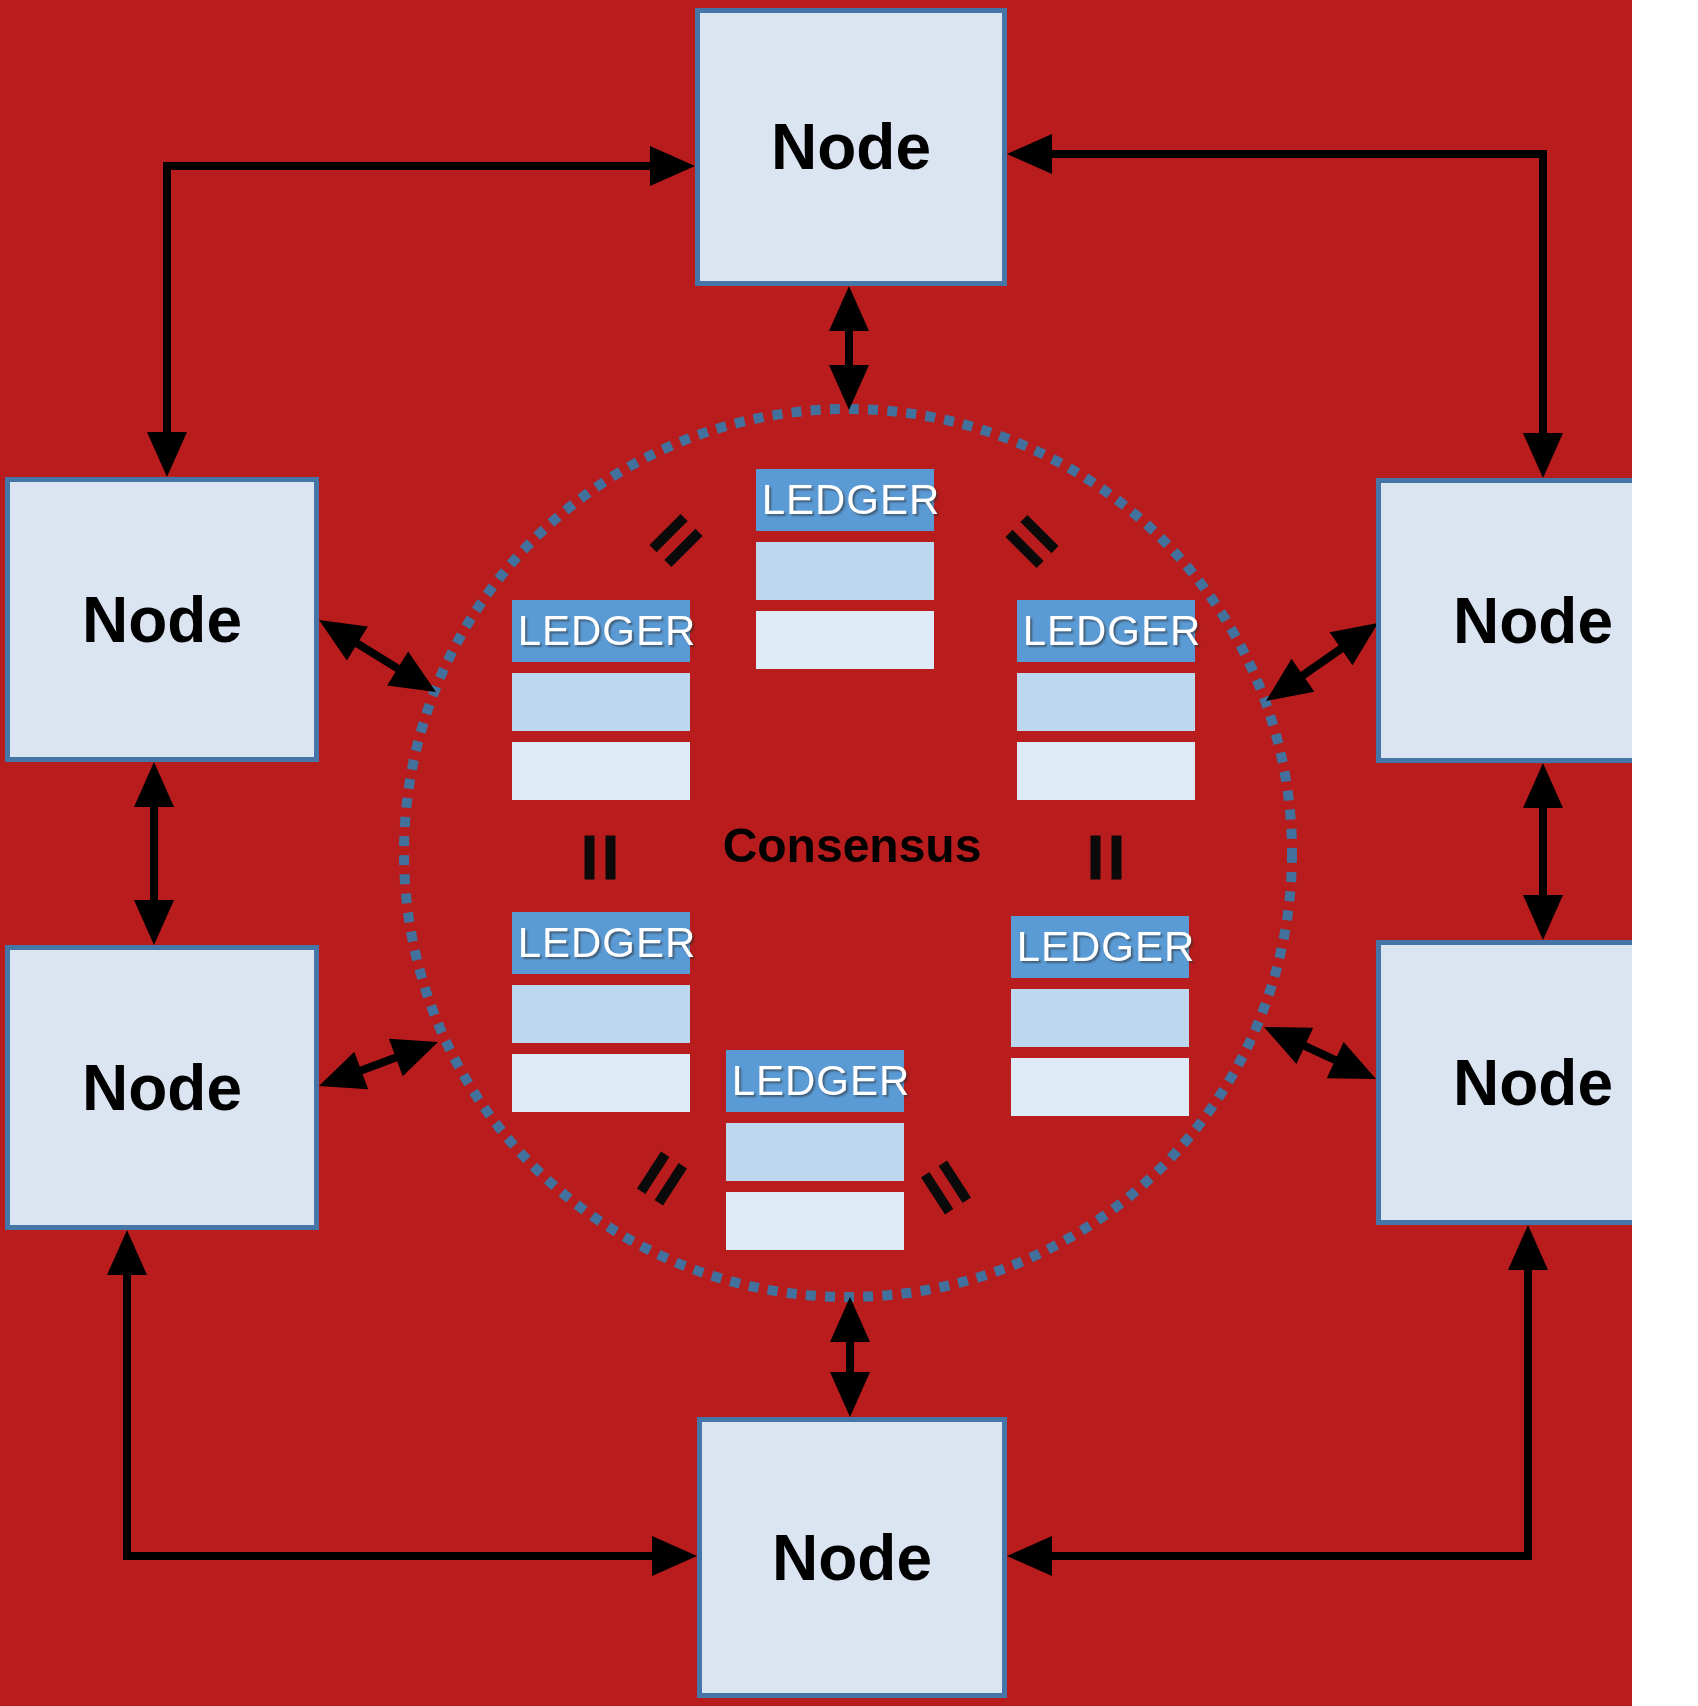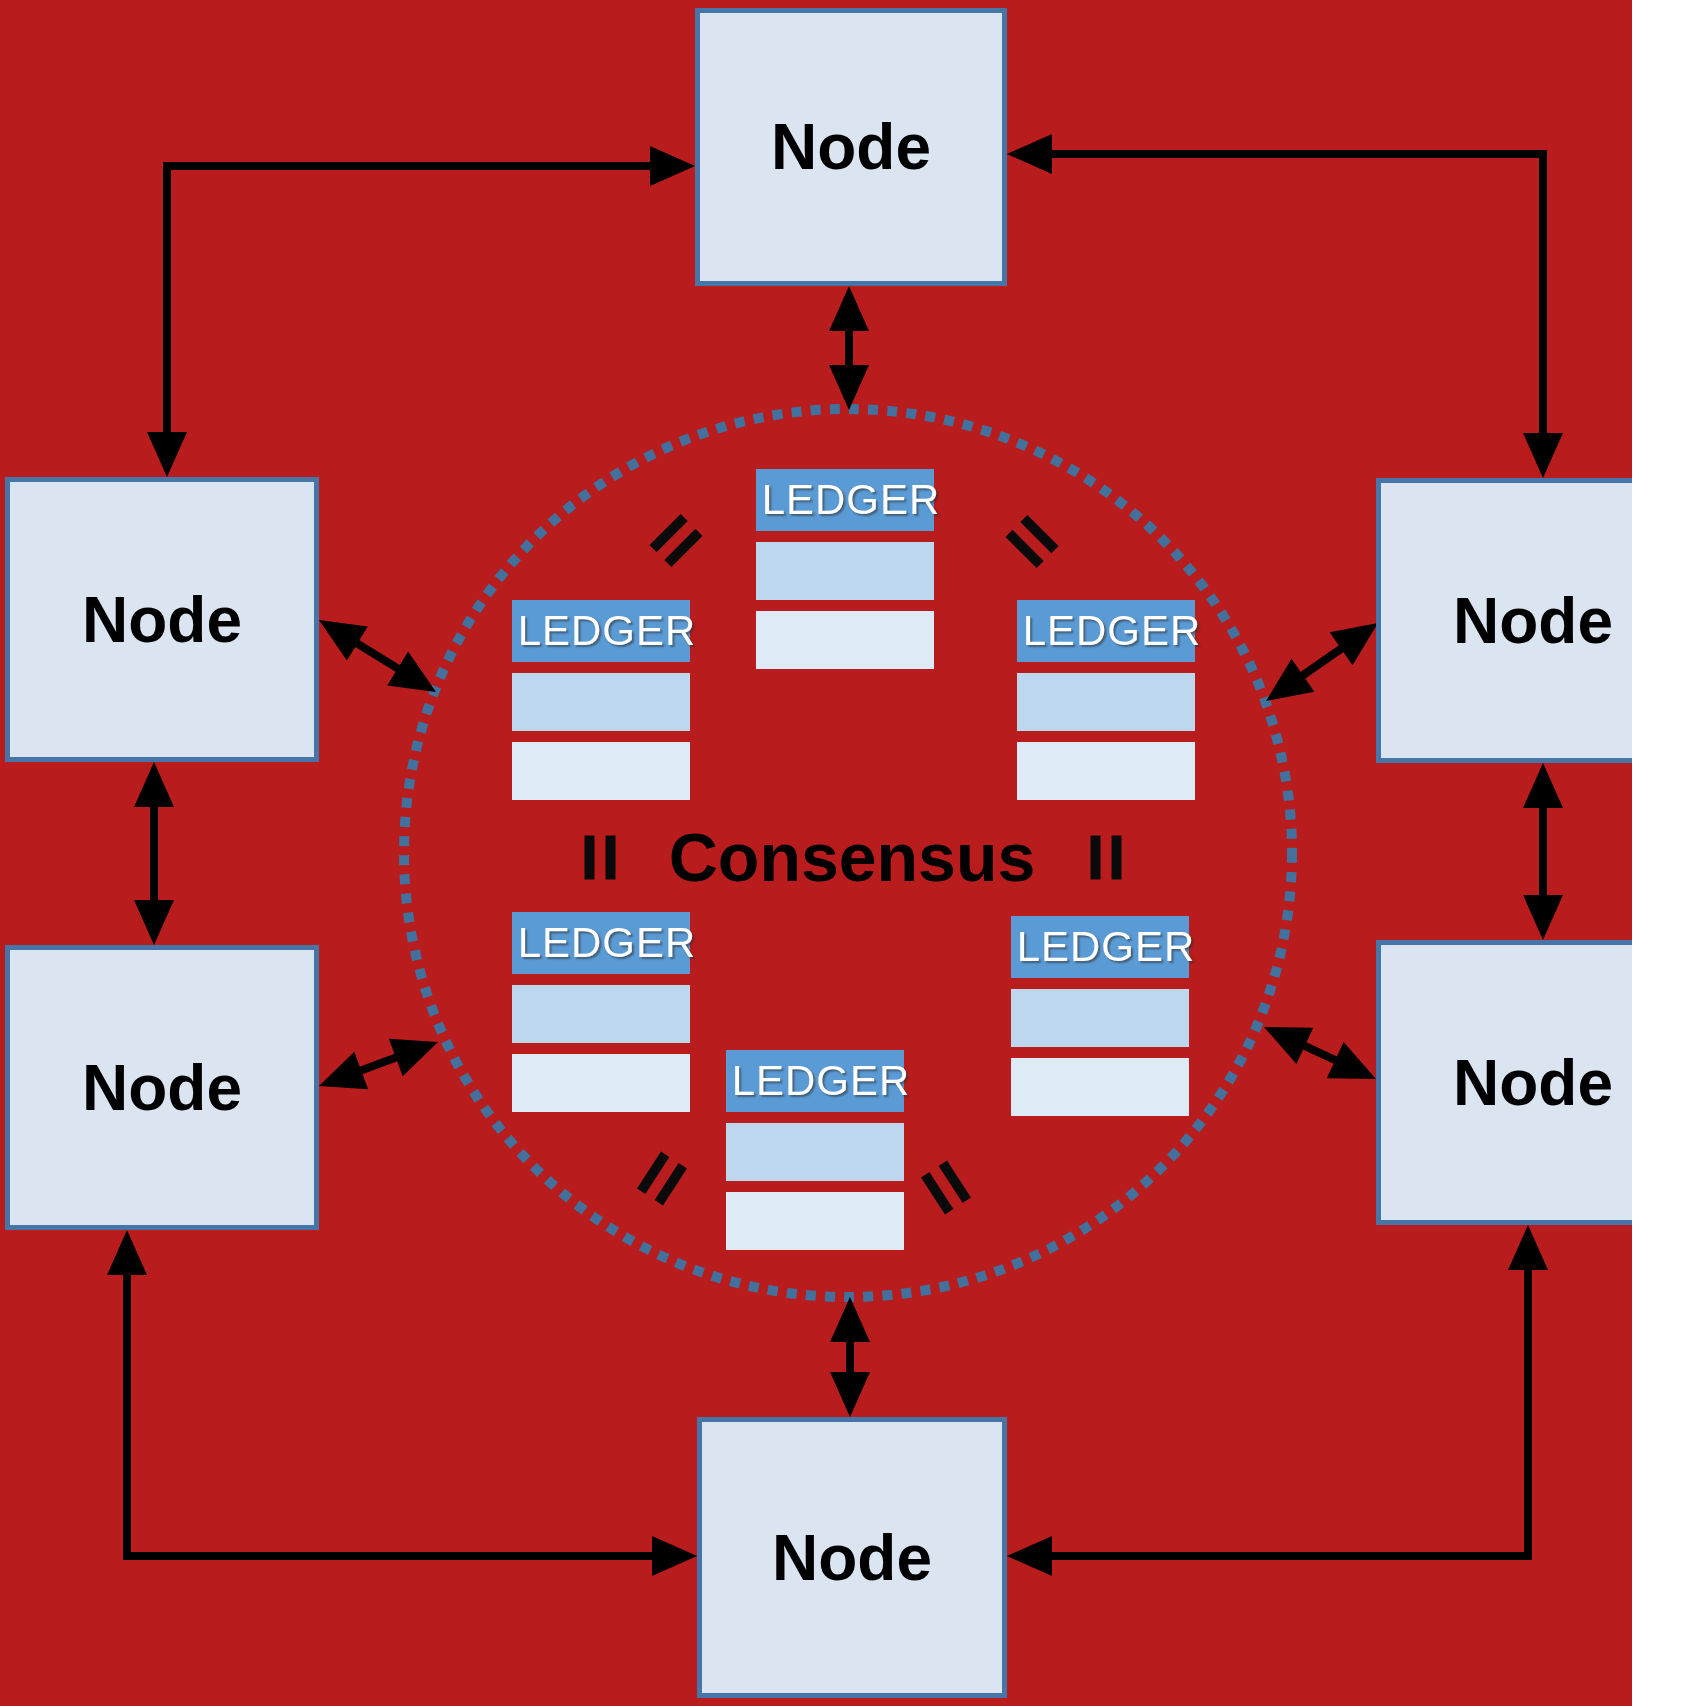--- a/index.html
+++ b/index.html
@@ -38,21 +38,21 @@
   #ledger-top{left:756px;top:469px;}
   #ledger-left{left:512px;top:600px;}
   #ledger-right{left:1017px;top:600px;}
   #ledger-bottom-left{left:512px;top:912px;}
   #ledger-bottom-right{left:1011px;top:916px;}
   #ledger-bottom{left:726px;top:1050px;}
 
   
   #consensus-label{
     position:absolute;left:602px;top:818px;width:500px;
-    text-align:center;font-weight:bold;font-size:68px;color:#000;
+    text-align:center;font-weight:bold;font-size:48px;color:#000;
   }
 
   
   .eq{position:absolute;width:44px;height:31px;}
   .eq-bar{height:10px;background:#0a0a0a;}
   .eq-bar + .eq-bar{margin-top:11px;}
 </style>
 </head>
 <body>
 

